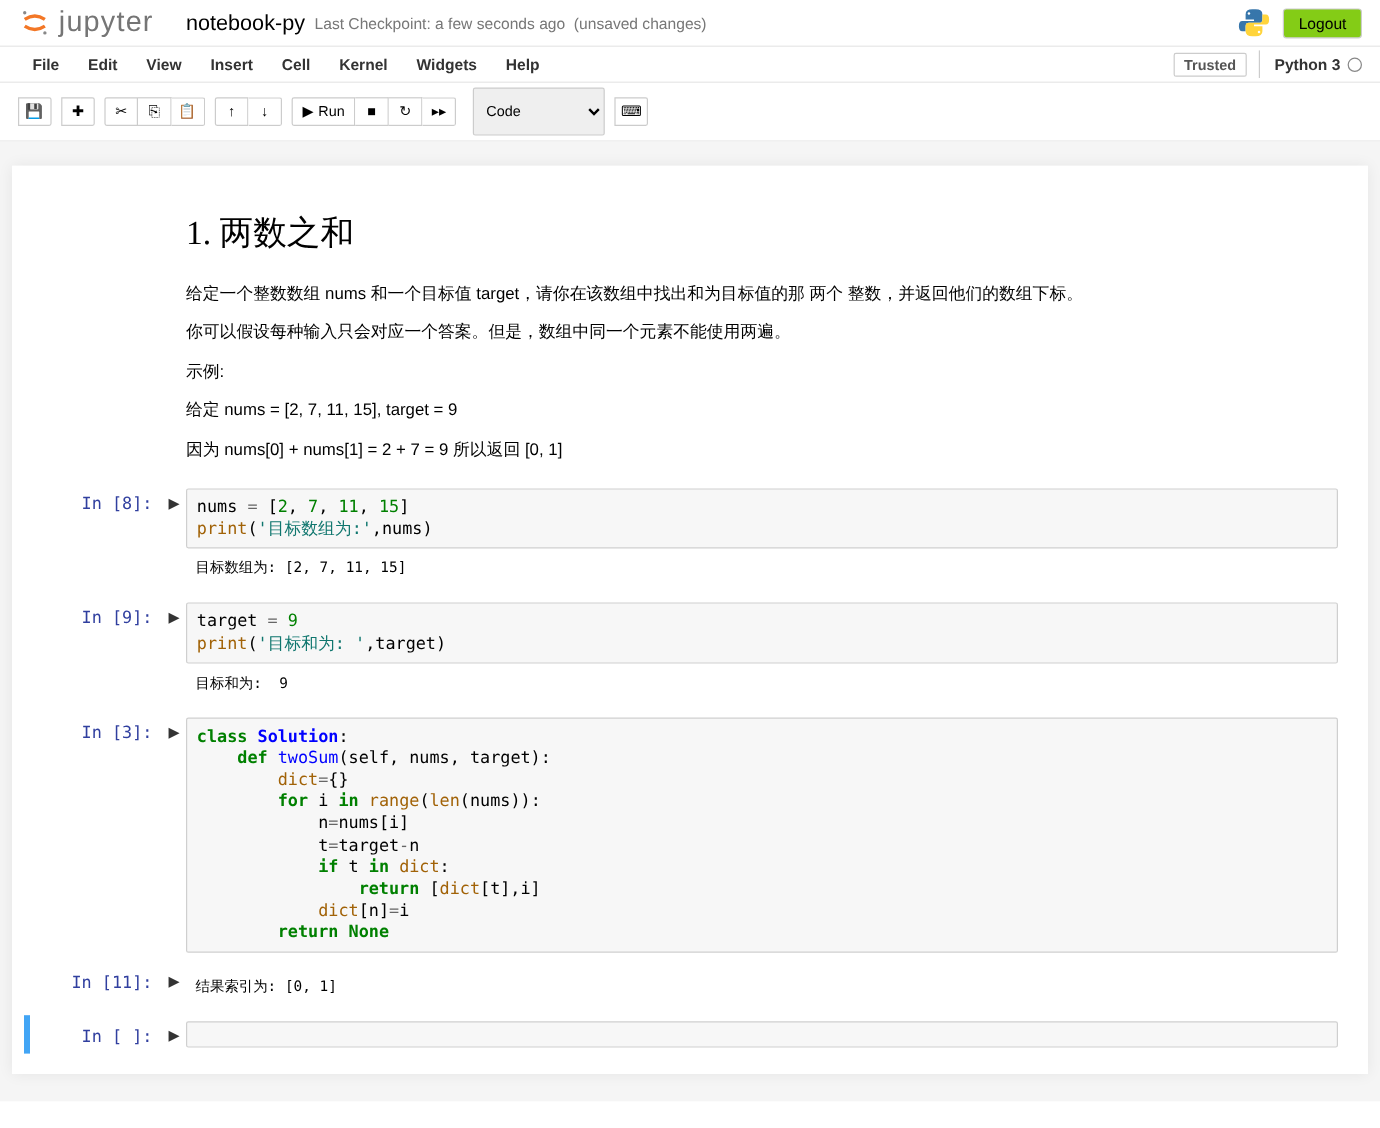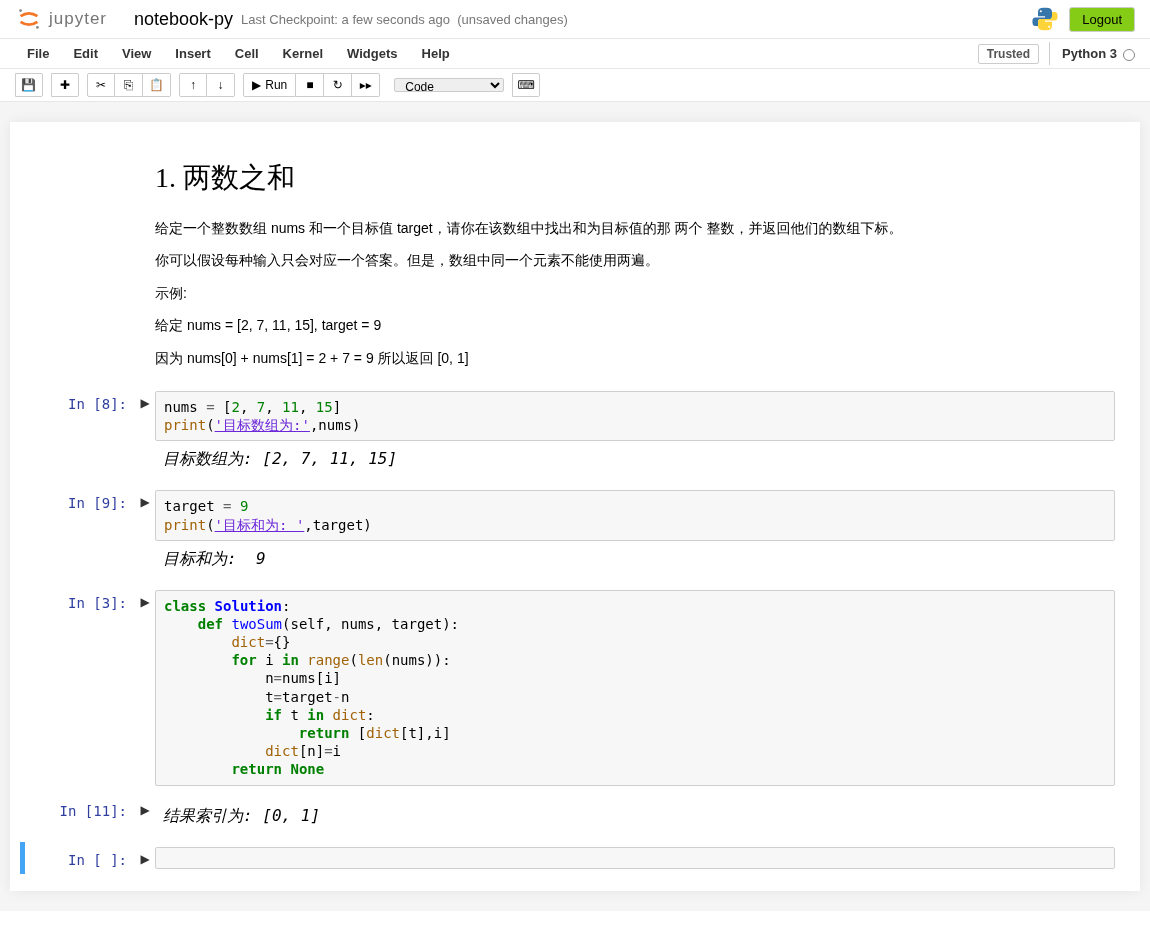--- a/index.html
+++ b/index.html
@@ -1,53 +1,53 @@
 <!DOCTYPE html>
 <html><head>
 <meta charset="utf-8">
 <style>
 * { box-sizing: border-box; margin: 0; padding: 0; }
 body { font-family: "Helvetica Neue", Helvetica, Arial, sans-serif; font-size: 13px; color: #000; background: #fff; }
 .header { display: flex; align-items: center; padding: 5px 15px; border-bottom: 1px solid #e7e7e7; }
 .logo { display: flex; align-items: center; }
 .logo-icon { width: 28px; height: 28px; margin-right: 6px; }
-.logo-text { font-size: 17px; color: #757575; letter-spacing: 1px; }
+.logo-text { font-size: 24px; color: #757575; letter-spacing: 1px; }
 .notebook-name { font-size: 18px; color: #000; margin-left: 27px; }
 .checkpoint { font-size: 13px; color: #777; margin-left: 8px; }
 .header-right { margin-left: auto; display: flex; align-items: center; gap: 10px; }
 .python-logo { width: 28px; height: 28px; }
 .logout-btn { padding: 4px 12px; border: 1px solid #ccc; border-radius: 3px; background: #84cc16; font-size: 13px; cursor: pointer; }
 .menubar { display: flex; align-items: center; padding: 0 15px; border-bottom: 1px solid #e7e7e7; height: 30px; font-weight: bold; }
 .menu-item { padding: 6px 12px; font-size: 13px; color: #333; cursor: pointer; }
 .menubar-right { margin-left: auto; display: flex; align-items: center; gap: 10px; }
 .trusted { border: 1px solid #ccc; padding: 2px 8px; font-size: 12px; color: #555; border-radius: 2px; }
-.kernel-name { font-size: 13px; color: #333; border-left: 1px solid #ccc; padding: 4px 0 4px 12px; display: flex; align-items: flex-end; }
+.kernel-name { font-size: 13px; color: #333; border-left: 1px solid #ccc; padding: 4px 0 4px 12px; display: flex; align-items: center; }
 .kernel-indicator { width: 12px; height: 12px; border: 1px solid #888; border-radius: 50%; margin-left: 6px; }
 .toolbar { display: flex; align-items: center; padding: 4px 15px; border-bottom: 1px solid #e7e7e7; gap: 2px; }
 .toolbar-group { display: flex; gap: 0; margin-right: 6px; }
 .toolbar-btn { width: 28px; height: 24px; border: 1px solid #ccc; background: #fff; display: flex; align-items: center; justify-content: center; cursor: pointer; font-size: 12px; }
 .toolbar-btn + .toolbar-btn { border-left: none; }
 .toolbar-btn.single { border-radius: 2px; }
 .toolbar-group .toolbar-btn:first-child { border-radius: 2px 0 0 2px; }
 .toolbar-group .toolbar-btn:last-child { border-radius: 0 2px 2px 0; }
 .run-btn { width: auto; padding: 0 8px; gap: 4px; }
-.cell-type-select { height: 14px; border: 1px solid #ccc; border-radius: 2px; padding: 0 20px 0 6px; font-size: 12px; min-width: 110px; margin-left: 6px; }
+.cell-type-select { height: 40px; border: 1px solid #ccc; border-radius: 2px; padding: 0 20px 0 6px; font-size: 12px; min-width: 110px; margin-left: 6px; }
 .notebook-container { padding: 20px 0; background: #f5f5f5; min-height: 800px; }
 .notebook { background: #fff; margin: 0 auto; max-width: 1130px; padding: 15px 0; box-shadow: 0 0 12px rgba(0,0,0,0.07); }
 .cell { display: flex; padding: 5px; margin: 2px 10px; }
 .cell.selected { border-left: 5px solid #42A5F5; padding-left: 0; }
 .prompt { width: 110px; text-align: right; padding: 5px 8px 0 0; font-family: monospace; font-size: 14px; color: #303F9F; flex-shrink: 0; }
 .run-indicator { width: 20px; padding-top: 5px; text-align: center; font-size: 12px; color: #333; flex-shrink: 0; cursor: pointer; }
 .cell-content { flex: 1; padding-right: 10px; }
 .markdown-cell .cell-content { padding-left: 130px; padding-right: 20px; }
 .markdown-cell h1 { font-size: 28px; font-weight: normal; margin: 15px 0 20px; font-family: "Times New Roman", serif; }
 .markdown-cell p { font-size: 14px; line-height: 1.6; margin: 10px 0; color: #000; }
 .code-input { background: #f7f7f7; border: 1px solid #cfcfcf; border-radius: 2px; padding: 6px 8px; font-family: monospace; font-size: 14px; line-height: 1.3; white-space: pre; overflow-x: auto; }
-.output { padding: 8px; font-family: monospace; font-size: 16px; white-space: pre; font-style: italic; }
-.tok-str { color: #6d28d9; text-decoration: underline; }
+.output { padding: 8px; font-family: monospace; font-size: 12px; white-space: pre; }
+.tok-str { color: #0f766e; }
 .tok-kw { color: #008000; font-weight: bold; }
 .tok-cls { color: #0000FF; font-weight: bold; }
 .tok-def { color: #0000FF; }
 .tok-builtin { color: #a16207; }
 .tok-num { color: #008000; }
 .tok-op { color: #666; }
 </style>
 </head>
 <body>
 

